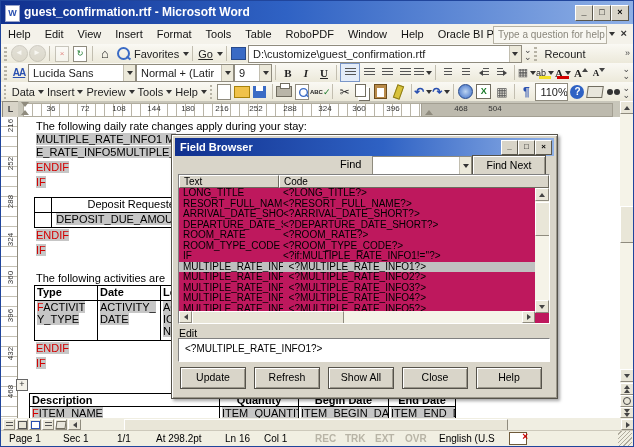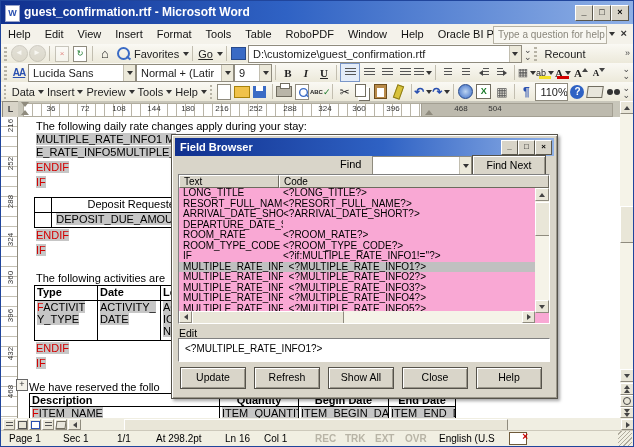--- a/index.html
+++ b/index.html
@@ -109,21 +109,21 @@
   
   .dialog{left:170px;top:133px;width:385px;height:263px;background:#d9d5c9;
     border:1px solid #55524a;box-shadow:inset 1px 1px 0 #fff, inset -1px -1px 0 #9a968a, 2px 2px 3px rgba(0,0,0,.35);
     z-index:20;font-size:11px;}
   .dlgtitle{left:3px;top:3px;width:379px;height:18px;
     background:linear-gradient(90deg,#10308e 0%,#2f62c4 55%,#8fb0e6 100%);
     color:#fff;font-weight:bold;font-size:11px;line-height:18px;padding-left:5px;box-sizing:border-box;}
   .dlgbtn{top:2px;width:15px;height:13px;background:#d8d4c8;border:1px solid #fff;
     border-right-color:#5a574c;border-bottom-color:#5a574c;font-size:8px;line-height:11px;
     text-align:center;font-weight:bold;color:#000;}
-  .list{left:6px;top:39px;width:372px;height:150px;background:#f9a8d4;border:1px solid #808080;
+  .list{left:6px;top:39px;width:372px;height:150px;background:#be185d;border:1px solid #808080;
     border-right-color:#fff;border-bottom-color:#fff;box-sizing:border-box;overflow:hidden;}
   .lheader{position:absolute;left:0;top:0;width:100%;height:13px;display:flex;}
   .lhcell{background:#d9d5c9;border:1px solid #fff;border-right-color:#6d6a5e;border-bottom-color:#6d6a5e;
     font-size:10px;padding-left:4px;box-sizing:border-box;line-height:11px;}
   .rows{position:absolute;left:0;top:13px;width:356px;height:125px;overflow:hidden;}
   .frow{display:flex;height:10.5px;line-height:10.5px;font-size:10px;white-space:pre;}
   .frow .ft{width:100px;flex:none;padding-left:4px;overflow:hidden;}
   .frow .fc{flex:1;overflow:hidden;}
   .frow.sel{background:#c0c0c0;}
   .lvscroll{position:absolute;right:0;top:13px;width:14px;height:125px;background:#f5f3e8;}
@@ -459,21 +459,20 @@
 IO
 N</span></td>
     </tr>
   </tbody>
     </table>
 
   <div class="abs docline hl red" style="left:35px;top:341px">ENDIF</div>
   <div class="abs docline hl red" style="left:35px;top:356px">IF</div>
 
   <div class="abs handle">+</div>
-  <div class="abs docline" style="left:28px;top:380px">We have reserved the follo</div>
 
   <table class="abs dtable" style="left:28px;top:392px;width:427px">
     <tbody>
         <tr style="height:13px">
       <th style="width:185px">Description</th>
       <th style="width:74px;text-align:center">Quantity</th>
       <th style="width:85px;text-align:center">Begin Date</th>
       <th style="text-align:center">End Date</th>
     </tr>
     <tr style="height:12px">
@@ -502,21 +501,21 @@
 
     <div class="abs list">
       <div class="lheader">
         <div class="lhcell" style="width:100px">Text</div>
         <div class="lhcell" style="flex:1">Code</div>
       </div>
       <div class="rows">
         <div class="frow"><span class="ft">LONG_TITLE</span><span class="fc">&lt;?LONG_TITLE?&gt;</span></div>
         <div class="frow"><span class="ft">RESORT_FULL_NAME</span><span class="fc">&lt;?RESORT_FULL_NAME?&gt;</span></div>
         <div class="frow"><span class="ft">ARRIVAL_DATE_SHORT</span><span class="fc">&lt;?ARRIVAL_DATE_SHORT?&gt;</span></div>
-        <div class="frow"><span class="ft">DEPARTURE_DATE_SH...</span></div>
+        <div class="frow"><span class="ft">DEPARTURE_DATE_SH...</span><span class="fc">&lt;?DEPARTURE_DATE_SHORT?&gt;</span></div>
         <div class="frow"><span class="ft">ROOM_RATE</span><span class="fc">&lt;?ROOM_RATE?&gt;</span></div>
         <div class="frow"><span class="ft">ROOM_TYPE_CODE</span><span class="fc">&lt;?ROOM_TYPE_CODE?&gt;</span></div>
         <div class="frow"><span class="ft">IF</span><span class="fc">&lt;?if:MULTIPLE_RATE_INFO1!=''?&gt;</span></div>
         <div class="frow sel"><span class="ft">MULTIPLE_RATE_INFO1</span><span class="fc">  &lt;?MULTIPLE_RATE_INFO1?&gt;</span></div>
         <div class="frow"><span class="ft">MULTIPLE_RATE_INFO2</span><span class="fc">  &lt;?MULTIPLE_RATE_INFO2?&gt;</span></div>
         <div class="frow"><span class="ft">MULTIPLE_RATE_INFO3</span><span class="fc">  &lt;?MULTIPLE_RATE_INFO3?&gt;</span></div>
         <div class="frow"><span class="ft">MULTIPLE_RATE_INFO4</span><span class="fc">  &lt;?MULTIPLE_RATE_INFO4?&gt;</span></div>
         <div class="frow"><span class="ft">MULTIPLE_RATE_INFO5</span><span class="fc">  &lt;?MULTIPLE_RATE_INFO5?&gt;</span></div>
       </div>
       <div class="lvscroll">

